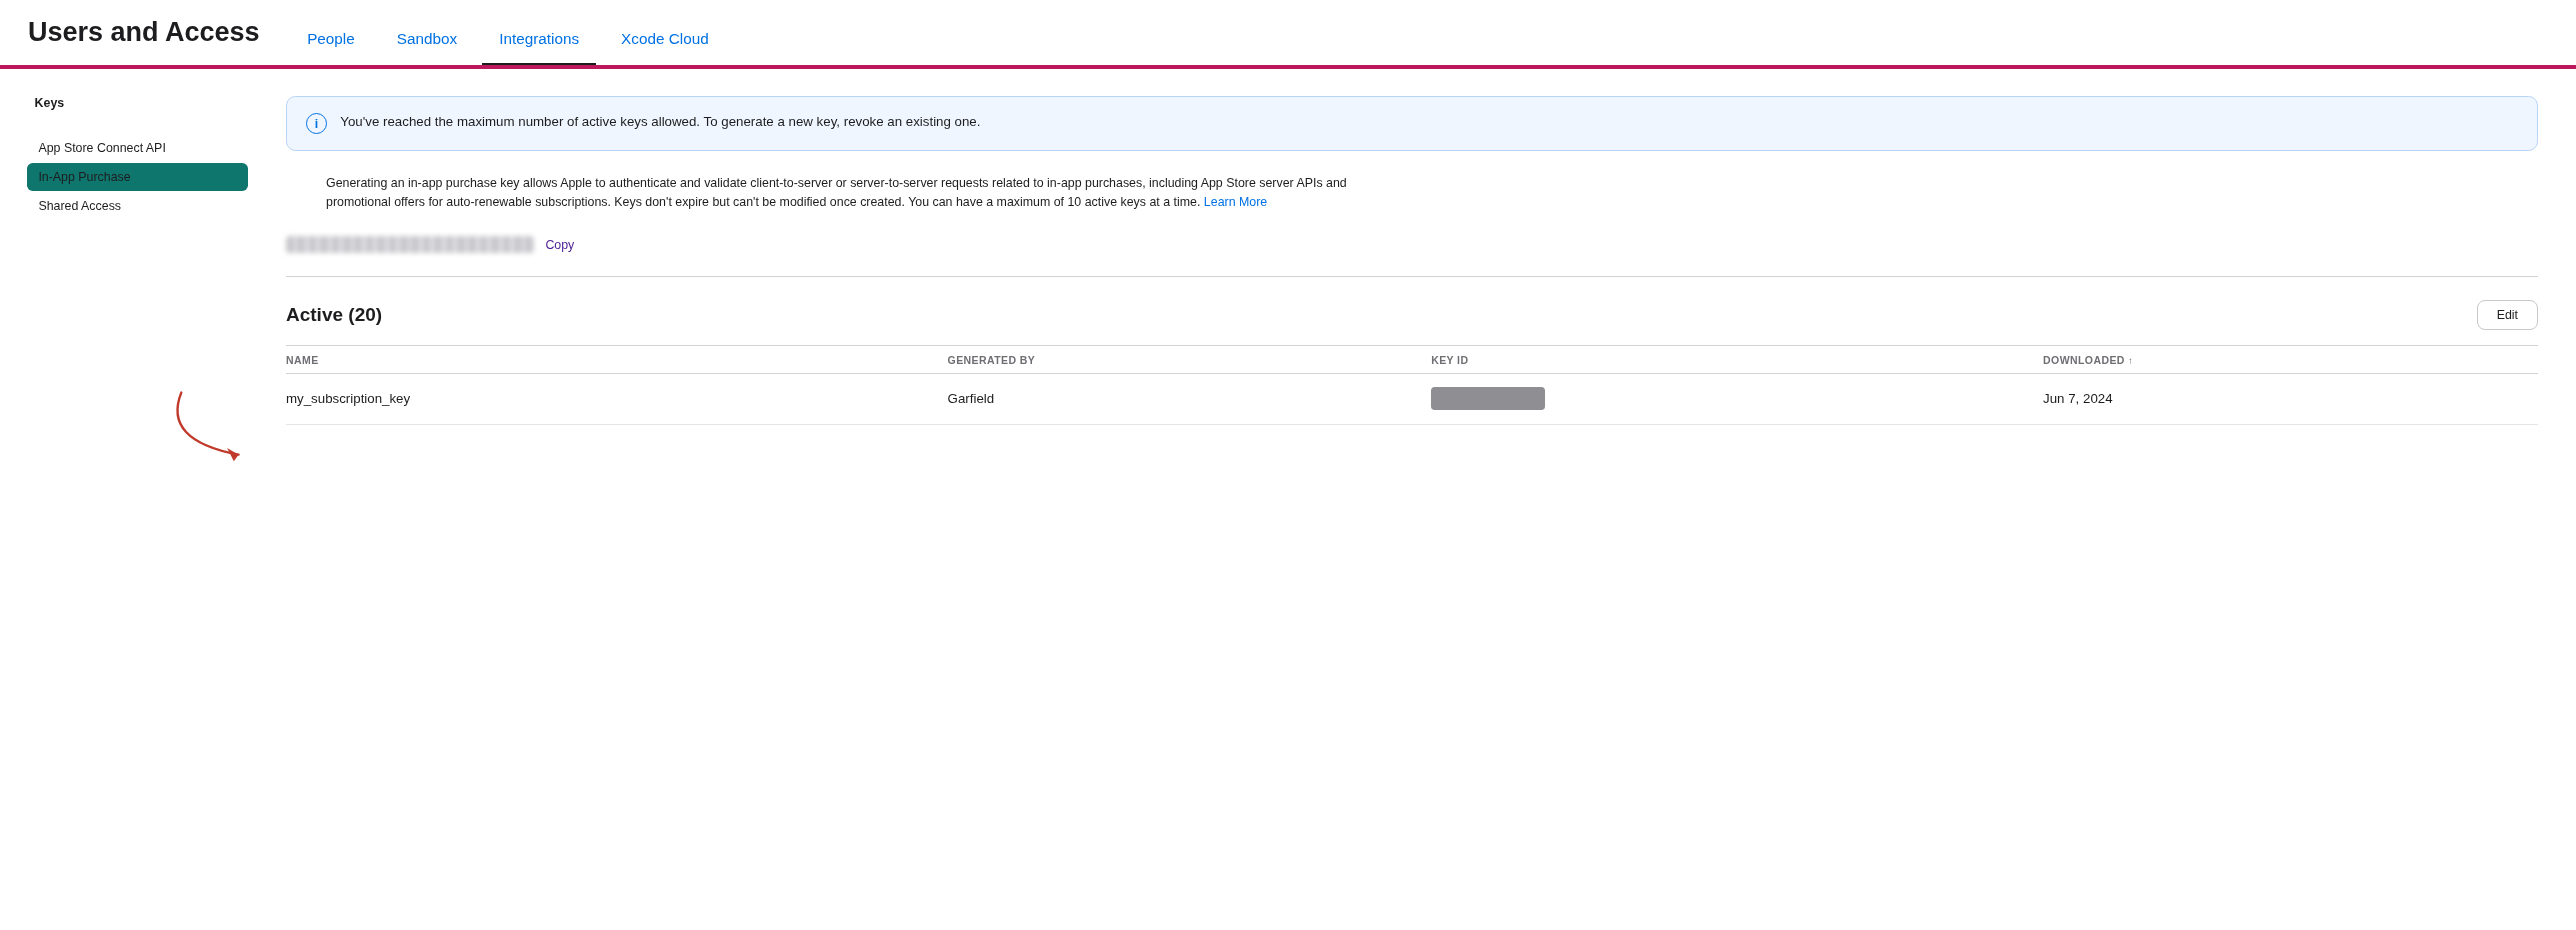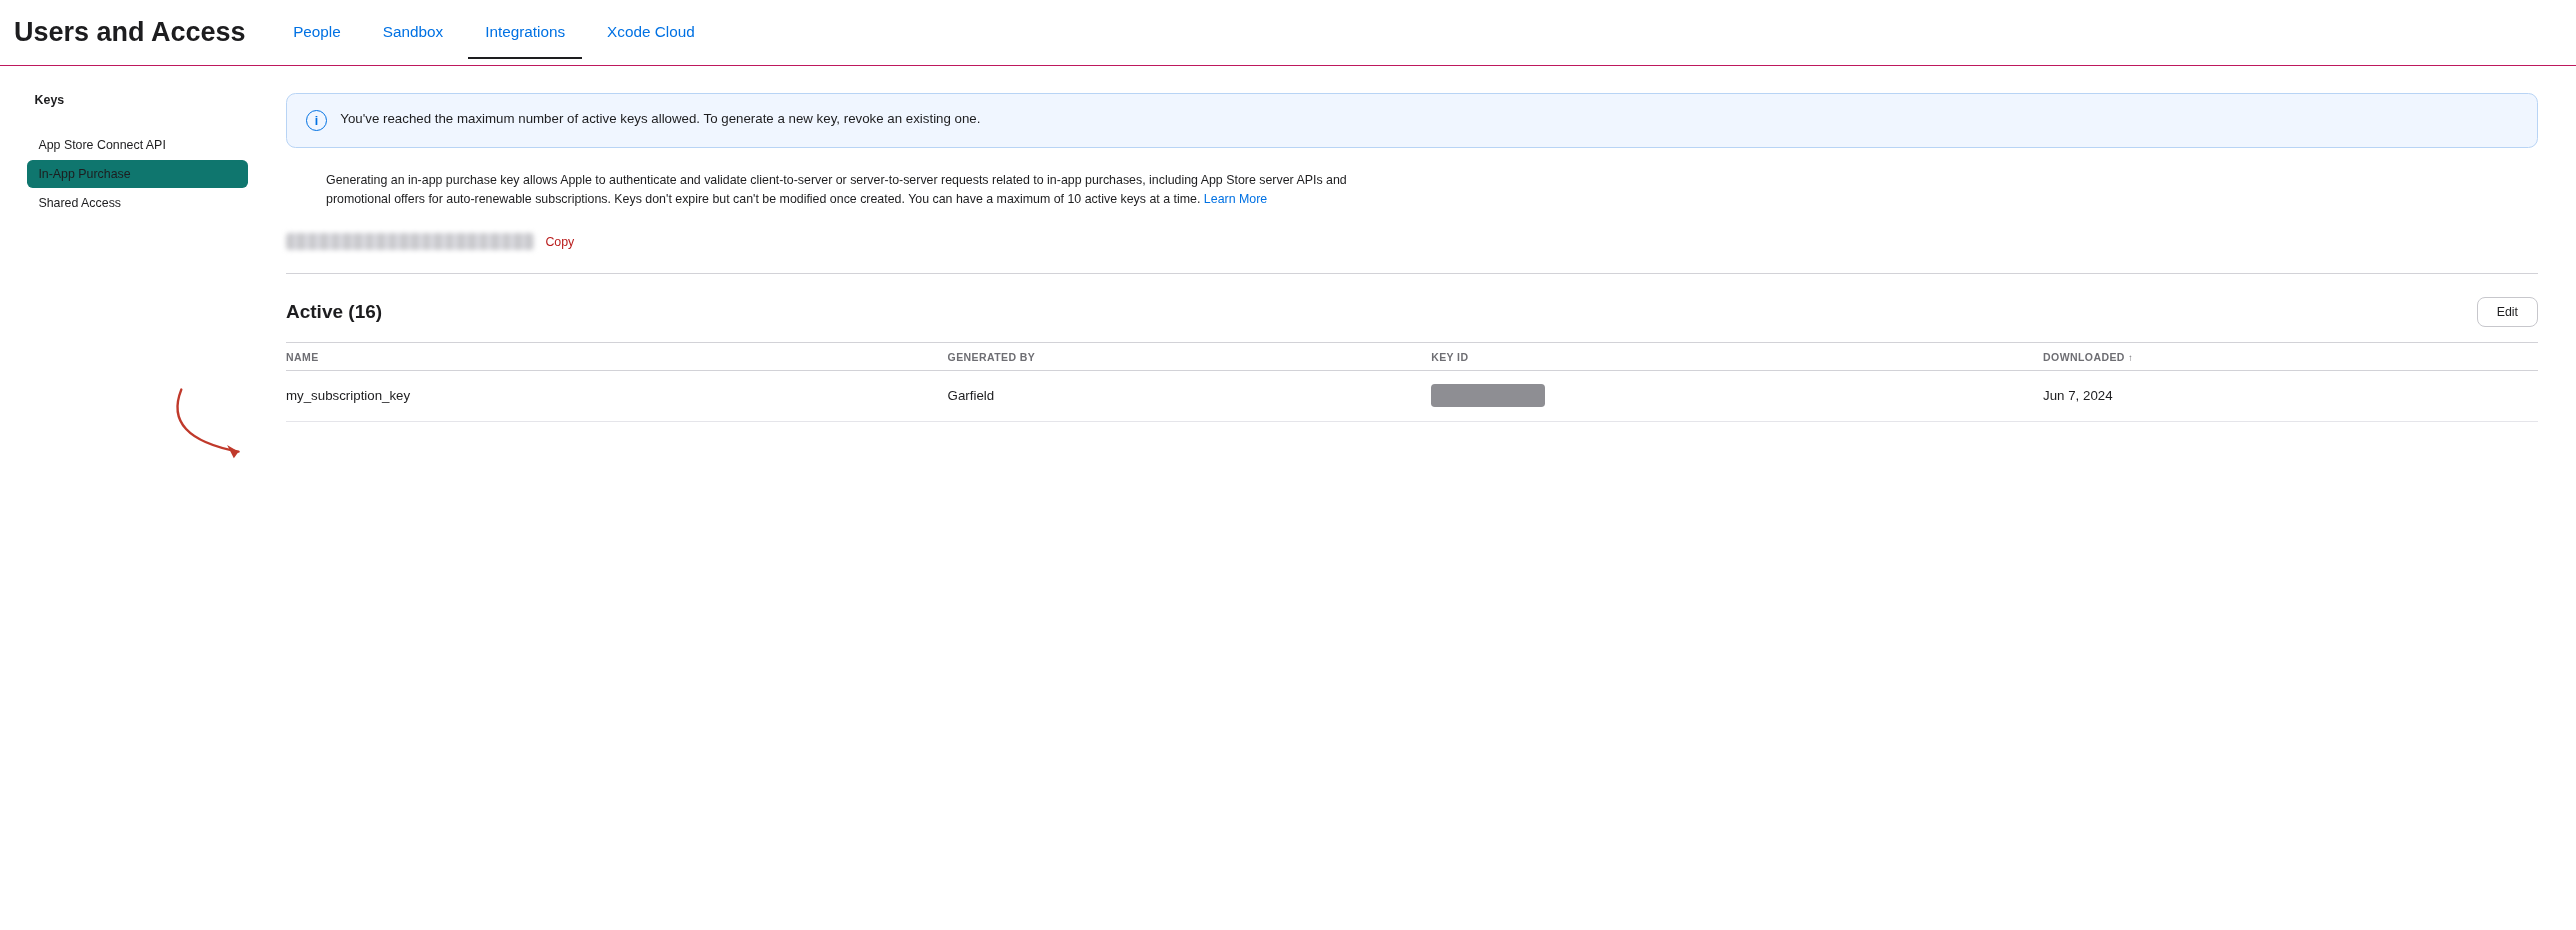--- a/index.html
+++ b/index.html
@@ -6,23 +6,23 @@
     body {
       font-family: -apple-system, BlinkMacSystemFont, "SF Pro Text", "Helvetica Neue", Arial, sans-serif;
       background: #fff;
       color: #1d1d1f;
       font-size: 13.3px;
     }
 
     
     .header {
       display: flex;
-      align-items: center;
-      padding: 17px 27px 0 14px;
-      border-bottom: 1px solid #be185d;
+      align-items: flex-end;
+      padding: 17px 27px 0 28px;
+      border-bottom: 4px solid #be185d;
       gap: 30.5px;
     }
     .header-title {
       font-size: 27px;
       font-weight: 700;
       color: #1d1d1f;
       white-space: nowrap;
       padding-bottom: 17px;
     }
     .header-tabs {
@@ -168,21 +168,21 @@
       height: 17px;
       background: repeating-linear-gradient(
         90deg,
         #c8c8cc 0px, #c8c8cc 7.6px,
         #e0e0e5 7.6px, #e0e0e5 11.4px
       );
       border-radius: 3.8px;
       filter: blur(2.9px);
     }
     .copy-link {
-      color: #b91c1c;
+      color: #4c1d95;
       font-size: 12.4px;
       cursor: pointer;
       text-decoration: none;
     }
 
     
     .active-section-header {
       display: flex;
       align-items: center;
       justify-content: space-between;
@@ -282,21 +282,21 @@
     </p>
 
     <div class="issuer-section">
       <div class="issuer-value-row">
         <div class="issuer-blurred"></div>
         <a class="copy-link" href="#">Copy</a>
       </div>
     </div>
 
     <div class="active-section-header">
-      <div class="active-title">Active (16)</div>
+      <div class="active-title">Active (20)</div>
       <button class="edit-button">Edit</button>
     </div>
 
     <div style="position:relative;">
 
       <svg class="arrow-annotation" style="position:absolute; left:-162px; top:38px; width:191px; height:86px; overflow:visible; pointer-events:none;" viewBox="0 0 200 90">
         <path d="M 60 10 Q 40 60 120 75" stroke="#c0392b" stroke-width="2.5" fill="none" stroke-linecap="round"></path>
         <polygon points="120,75 108,68 115,82" fill="#c0392b"></polygon>
       </svg>
 

